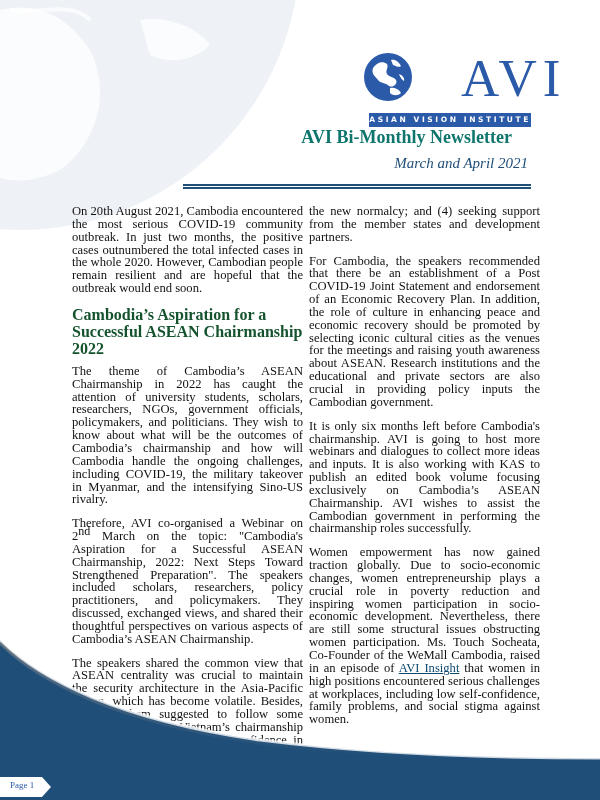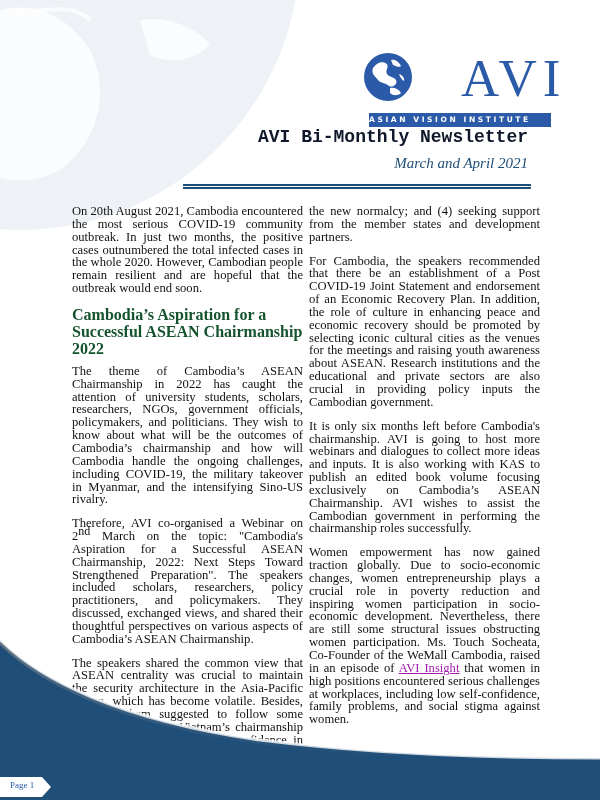--- a/index.html
+++ b/index.html
@@ -20,28 +20,28 @@
   }
   .logo-globe {
     position: absolute; left: 0; top: 0; width: 50px; height: 50px;
   }
   .logo-letters {
     position: absolute; left: 54px; top: -4px;
     font-family: "Liberation Serif", serif; font-size: 53px; color: #2a5aa8;
     letter-spacing: 6px; line-height: 60px; margin-left: 44px;
   }
   .logo-bar {
-    position: absolute; left: 6px; top: 61px; width: 182px; height: 14px;
+    position: absolute; left: 6px; top: 61px; width: 162px; height: 14px;
     background: #2a5aa8; color: #fff;
     font-family: "DejaVu Sans", sans-serif; font-size: 7.5px; font-weight: bold;
-    letter-spacing: 2.6px; text-align: left; line-height: 14px;
+    letter-spacing: 2.6px; text-align: right; line-height: 14px;
   }
   .nl-title {
-    position: absolute; right: 72px; top: 127px;
-    font-size: 18px; font-weight: bold; color: #0f172a; font-family: Liberation Mono, monospace;
+    position: absolute; right: 88px; top: 127px;
+    font-size: 18px; font-weight: bold; color: #0f766e;
   }
   .nl-date {
     position: absolute; right: 72px; top: 155px;
     font-size: 15px; font-style: italic; color: #1f4e79; text-align: center;
   }
   .rule {
     position: absolute; left: 183px; top: 184px; width: 348px;
   }
   .rule .l1 { height: 2px; background: #1f4e79; margin-bottom: 1px; }
   .rule .l2 { height: 2px; background: #1f4e79; }
@@ -50,21 +50,21 @@
     font-size: 12.6px; line-height: 12.85px; text-align: justify;
     color: #111;
   }
   .col.left { left: 72px; }
   .col.right { left: 309px; }
   .col p { margin: 0 0 11px 0; }
   .col h2 {
     font-size: 16px; font-weight: bold; line-height: 17px; margin: 0 0 8px 0;
     text-align: left; color: #14532d;
   }
-  .col a { color: #a21caf; text-decoration: underline; }
+  .col a { color: #0c4a6e; text-decoration: underline; }
   sup { font-size: 12px; line-height: 0; }
   .wave {
     position: absolute; left: 0; top: 640px; width: 600px; height: 160px;
     pointer-events: none;
   }
   .page-tag {
     position: absolute; left: 0; top: 777px; width: 50px; height: 25px;
   }
   .page-tag span {
     position: absolute; left: 10px; top: 3px; font-size: 9px; color: #2a5aa8;

